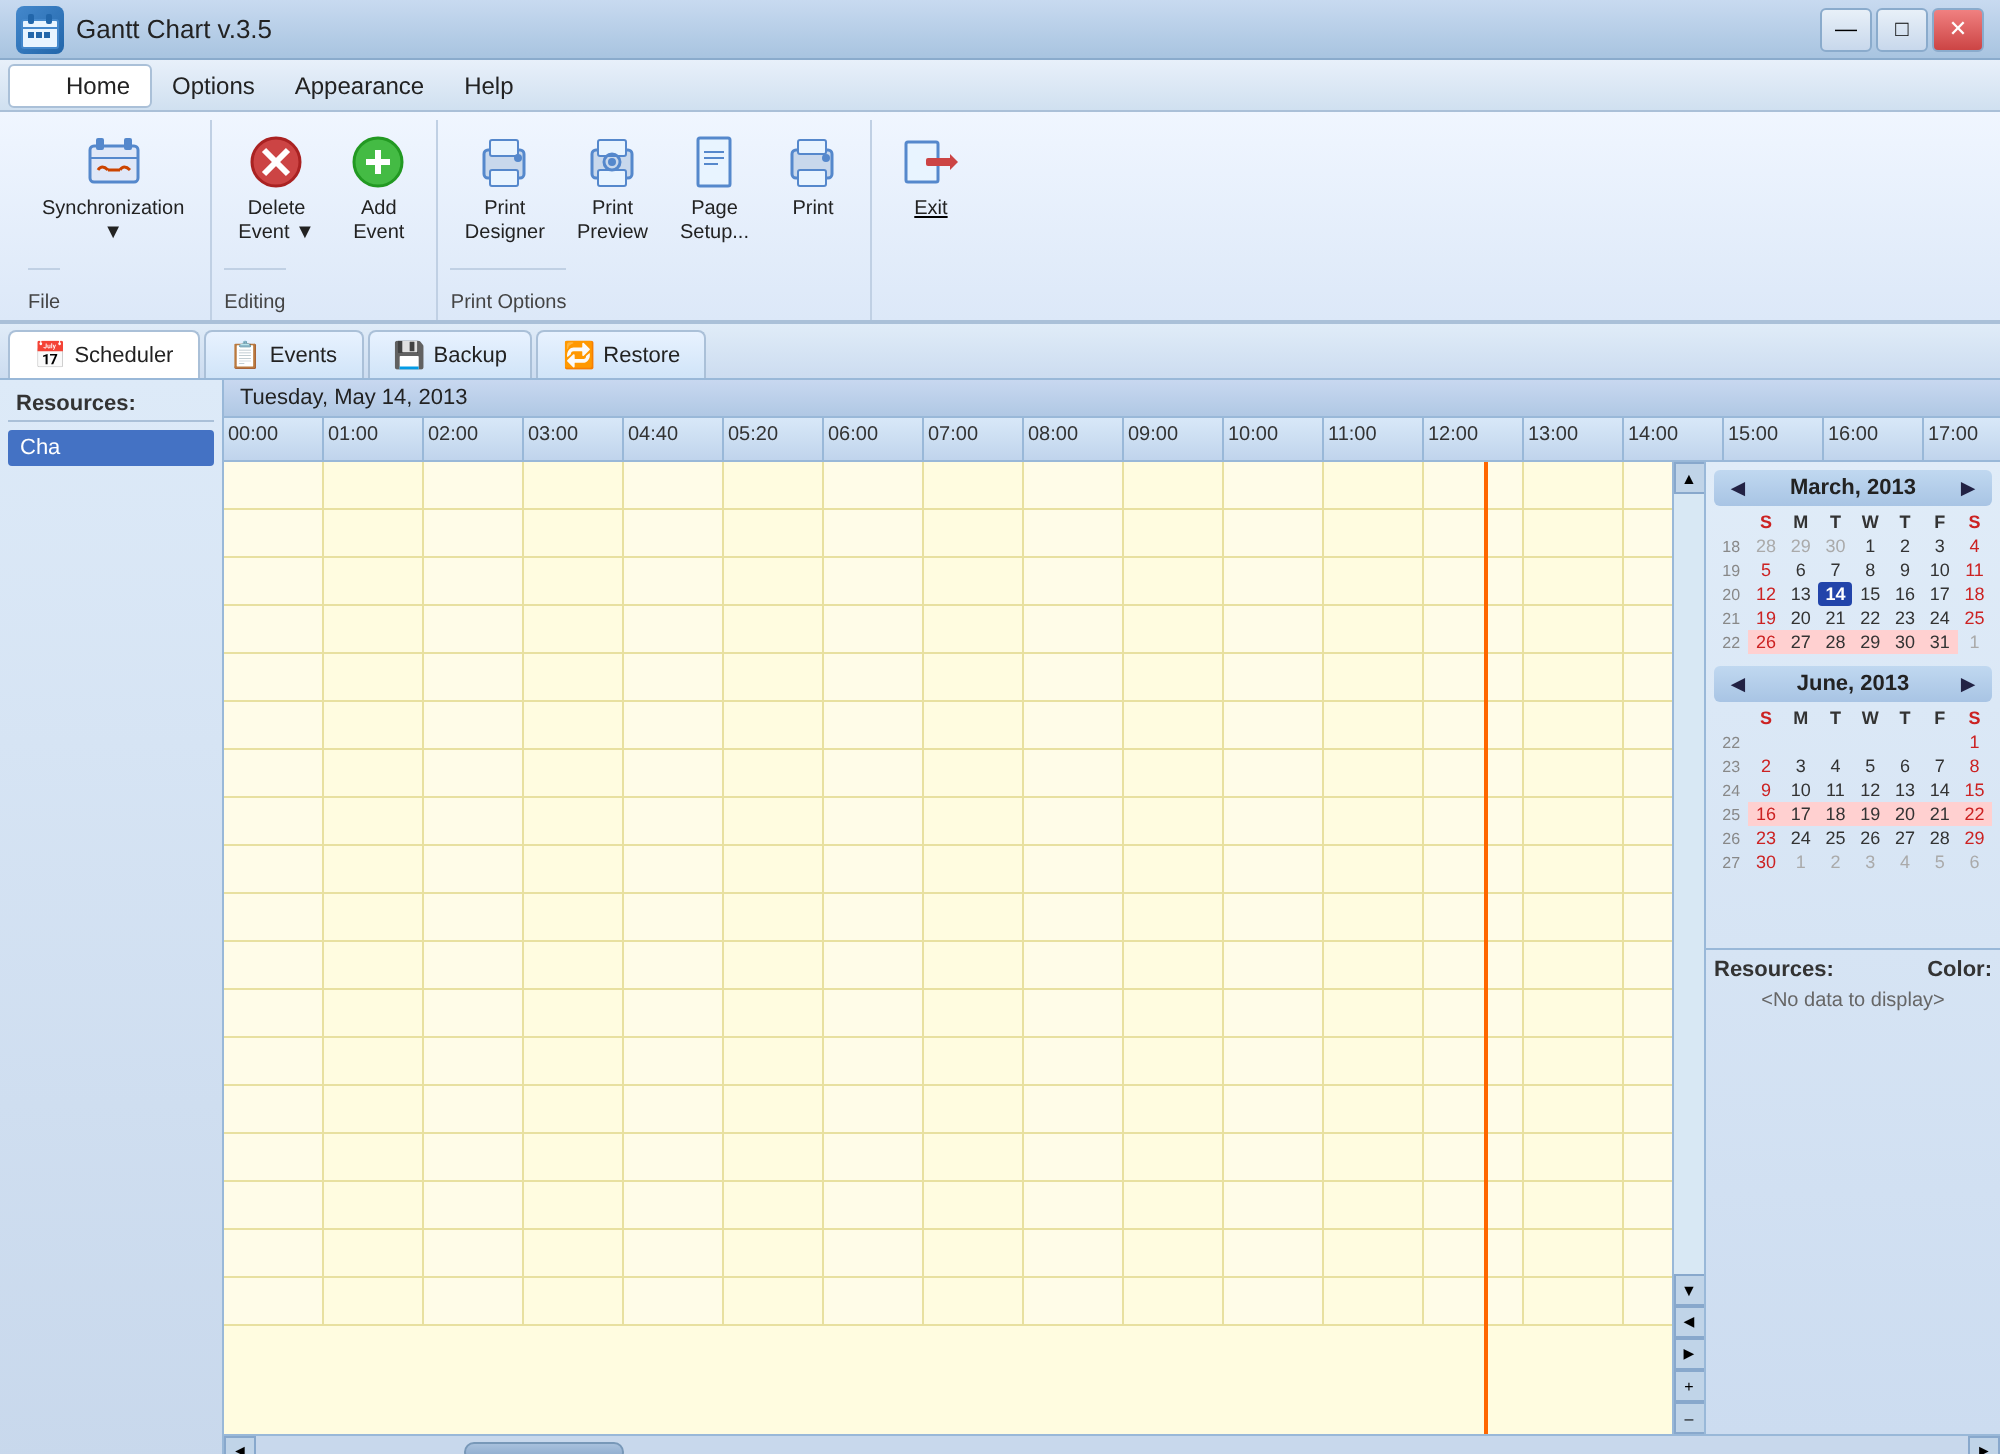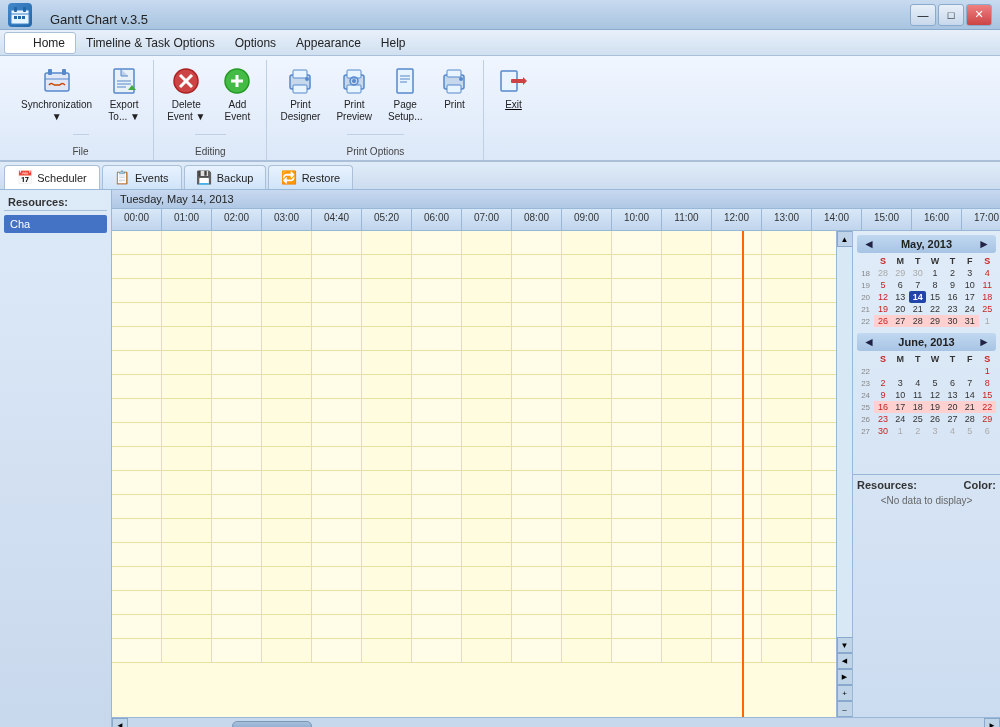--- a/index.html
+++ b/index.html
@@ -8,21 +8,21 @@
     
     .title-bar {
       background: linear-gradient(to bottom, #c8daf0, #a8c4e0);
       height: 30px;
       display: flex;
       align-items: center;
       justify-content: space-between;
       padding: 0 8px;
       border-bottom: 1px solid #8aabcc;
     }
-    .title-bar-left { display: flex; align-items: flex-end; gap: 18px; }
+    .title-bar-left { display: flex; align-items: center; gap: 6px; }
     .title-bar-icon { width: 24px; height: 24px; background: linear-gradient(135deg, #4488cc, #2266aa); border-radius: 4px; display: flex; align-items: center; justify-content: center; color: white; font-size: 10px; font-weight: bold; }
     .title-bar-title { font-size: 13px; color: #222; font-weight: normal; }
     .title-bar-controls { display: flex; gap: 2px; }
     .tb-btn { width: 26px; height: 22px; background: linear-gradient(to bottom, #e8f0f8, #c8d8ec); border: 1px solid #8aabcc; border-radius: 3px; cursor: pointer; display: flex; align-items: center; justify-content: center; font-size: 11px; }
     .tb-btn.close { background: linear-gradient(to bottom, #f08080, #cc4444); color: white; }
 
     
     .menu-bar {
       background: linear-gradient(to bottom, #e8f0fa, #d0e0f0);
       height: 26px;
@@ -44,21 +44,21 @@
     .ribbon {
       background: linear-gradient(to bottom, #f0f6ff, #dce8f8);
       border-bottom: 2px solid #aac0d8;
       padding: 4px 8px 0;
       display: flex;
       gap: 0;
     }
     .ribbon-group {
       display: flex;
       flex-direction: column;
-      align-items: center;
+      align-items: flex-start;
       border-right: 1px solid #c0d0e4;
       padding: 0 6px 0 6px;
     }
     .ribbon-group:last-child { border-right: none; text-decoration: underline; }
     .ribbon-buttons { display: flex; gap: 2px; flex: 1; align-items: flex-start; padding-bottom: 4px; }
     .ribbon-label {
       text-align: center;
       font-size: 10px;
       color: #444;
       padding: 11px 0 3px;
@@ -155,21 +155,20 @@
       height: 22px;
       overflow: hidden;
     }
     .time-cell {
       flex: none;
       width: 50px;
       border-right: 1px solid #99b8d8;
       font-size: 10px;
       color: #333;
       padding: 3px 2px;
-      text-align: center;
     }
     .gantt-body {
       flex: 1;
       position: relative;
       overflow: hidden;
       background: #fffce0;
     }
     .gantt-row {
       display: flex;
       height: 24px;
@@ -350,21 +349,20 @@
   </div>
   <div class="title-bar-controls">
     <button class="tb-btn">—</button>
     <button class="tb-btn">□</button>
     <button class="tb-btn close">✕</button>
   </div>
 </div>
 
 <div class="menu-bar">
   <div class="menu-item active">Home</div>
-  <div class="menu-item">Timeline &amp; Task Options</div>
   <div class="menu-item">Options</div>
   <div class="menu-item">Appearance</div>
   <div class="menu-item">Help</div>
 </div>
 
 <div class="ribbon">
 
   <div class="ribbon-group">
     <div class="ribbon-buttons">
       <button class="rib-btn">
@@ -373,33 +371,20 @@
             <rect x="4" y="8" width="24" height="18" rx="2" fill="#e0e8f8" stroke="#5588cc" stroke-width="1.5"></rect>
             <rect x="7" y="4" width="4" height="6" rx="1" fill="#5588cc"></rect>
             <rect x="21" y="4" width="4" height="6" rx="1" fill="#5588cc"></rect>
             <line x1="4" y1="14" x2="28" y2="14" stroke="#5588cc" stroke-width="1"></line>
             <path d="M8 20 Q10 17 13 20" stroke="#cc4400" stroke-width="1.5" fill="none"></path>
             <path d="M19 20 Q21 17 24 20" stroke="#cc4400" stroke-width="1.5" fill="none"></path>
             <line x1="13" y1="20" x2="19" y2="20" stroke="#cc4400" stroke-width="1.5"></line>
           </svg>
         </div>
         <div class="rib-btn-label">Synchronization<br>▼</div>
-      </button>
-      <button class="rib-btn">
-        <div class="rib-icon">
-          <svg width="32" height="32" viewBox="0 0 32 32">
-            <rect x="6" y="4" width="20" height="24" rx="1" fill="#e8f0f8" stroke="#5588cc" stroke-width="1.5"></rect>
-            <path d="M13 4 L13 11 L20 11" fill="#c0d0e8" stroke="#5588cc" stroke-width="1"></path>
-            <line x1="9" y1="16" x2="23" y2="16" stroke="#5588cc" stroke-width="1"></line>
-            <line x1="9" y1="19" x2="23" y2="19" stroke="#5588cc" stroke-width="1"></line>
-            <line x1="9" y1="22" x2="18" y2="22" stroke="#5588cc" stroke-width="1"></line>
-            <polygon points="24,20 28,25 20,25" fill="#44aa44"></polygon>
-          </svg>
-        </div>
-        <div class="rib-btn-label">Export<br>To... ▼</div>
       </button>
     </div>
     <div class="ribbon-label">File</div>
   </div>
 
   <div class="ribbon-group">
     <div class="ribbon-buttons">
       <button class="rib-btn">
         <div class="rib-icon">
           <svg width="32" height="32" viewBox="0 0 32 32">
@@ -867,21 +852,21 @@
         <div class="v-scroll-arrow">+</div>
         <div class="v-scroll-arrow">–</div>
       </div>
 
       <div class="right-panel">
         <div class="calendar-container">
 
           <div class="cal-month">
             <div class="cal-header">
               <span class="cal-nav">◄</span>
-              <span class="cal-title">May, 2013</span>
+              <span class="cal-title">March, 2013</span>
               <span class="cal-nav">►</span>
             </div>
             <table class="cal-grid">
               <thead>
                 <tr>
                   <th></th>
                   <th class="sun">S</th>
                   <th>M</th>
                   <th>T</th>
                   <th>W</th>

